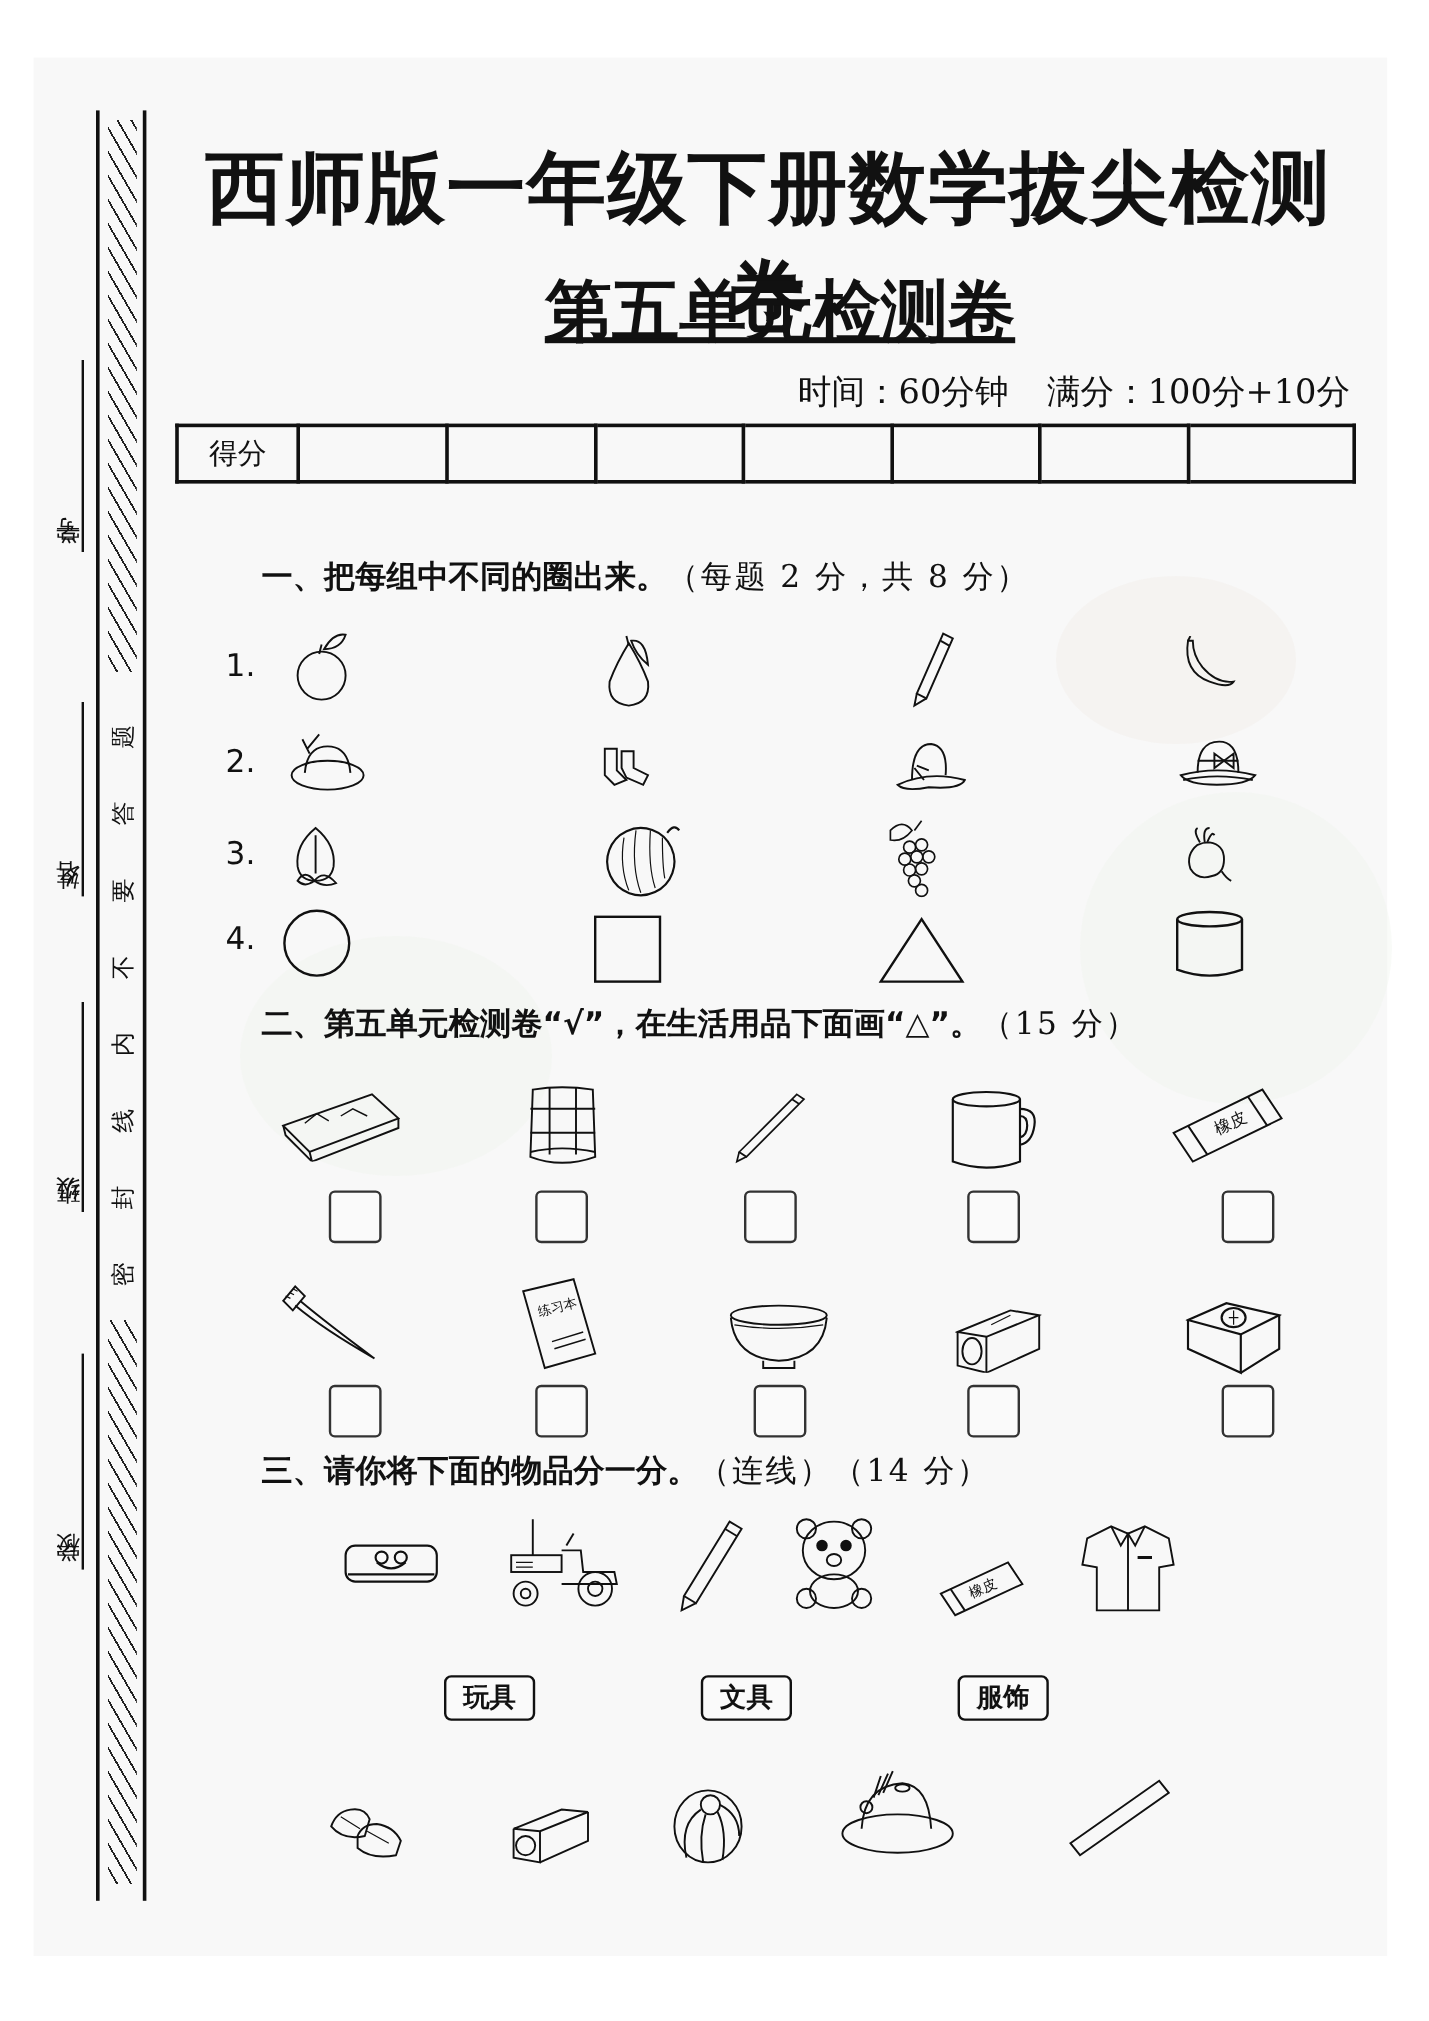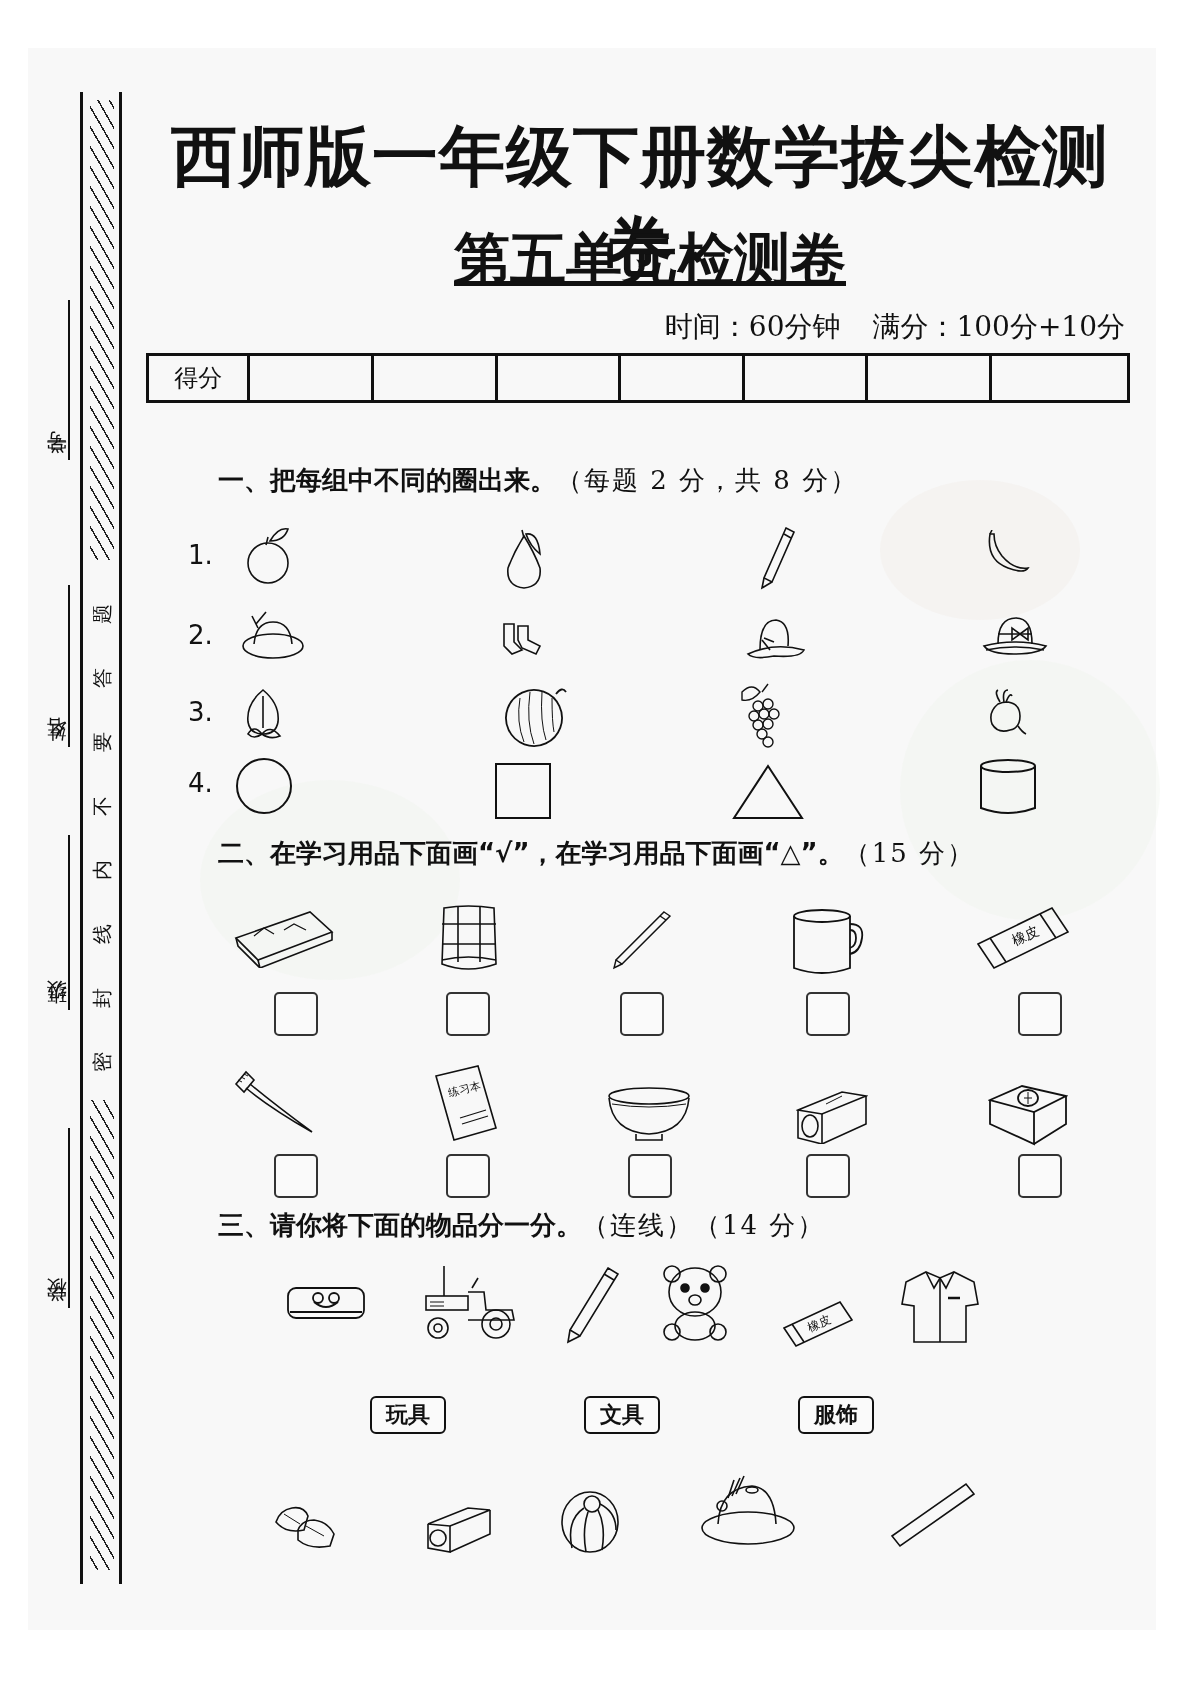--- a/index.html
+++ b/index.html
@@ -272,21 +272,21 @@
     </svg>
 </div>
 <div class="pic" style="left:978px;top:758px;">
   <svg width="60" height="58" viewBox="0 0 60 58" fill="none" stroke="#111" stroke-width="2">
       <ellipse cx="30" cy="8" rx="27" ry="6"></ellipse>
       <path d="M3 8 L3 50 Q30 60 57 50 L57 8"></path>
     </svg>
 </div>
 
 <div class="section-h" style="top:836px;">
-  <span>二、在学习用品下面画“√”，在学习用品下面画“△”。</span><span class="score-note">（15 分）</span>
+  <span>二、第五单元检测卷“√”，在生活用品下面画“△”。</span><span class="score-note">（15 分）</span>
 </div>
 
 <div class="pic" style="left:234px;top:908px;">
   <svg width="100" height="60" viewBox="0 0 100 60" fill="none" stroke="#111" stroke-width="1.6">
       <path d="M2 30 L76 4 L98 24 L24 52Z"></path>
       <path d="M2 30 L4 38 L26 60 L24 52"></path>
       <path d="M26 60 L98 32 L98 24"></path>
       <path d="M20 28 L30 20 L40 26 M50 22 L60 16 L72 22" stroke-width="1.2"></path>
     </svg>
 </div>

